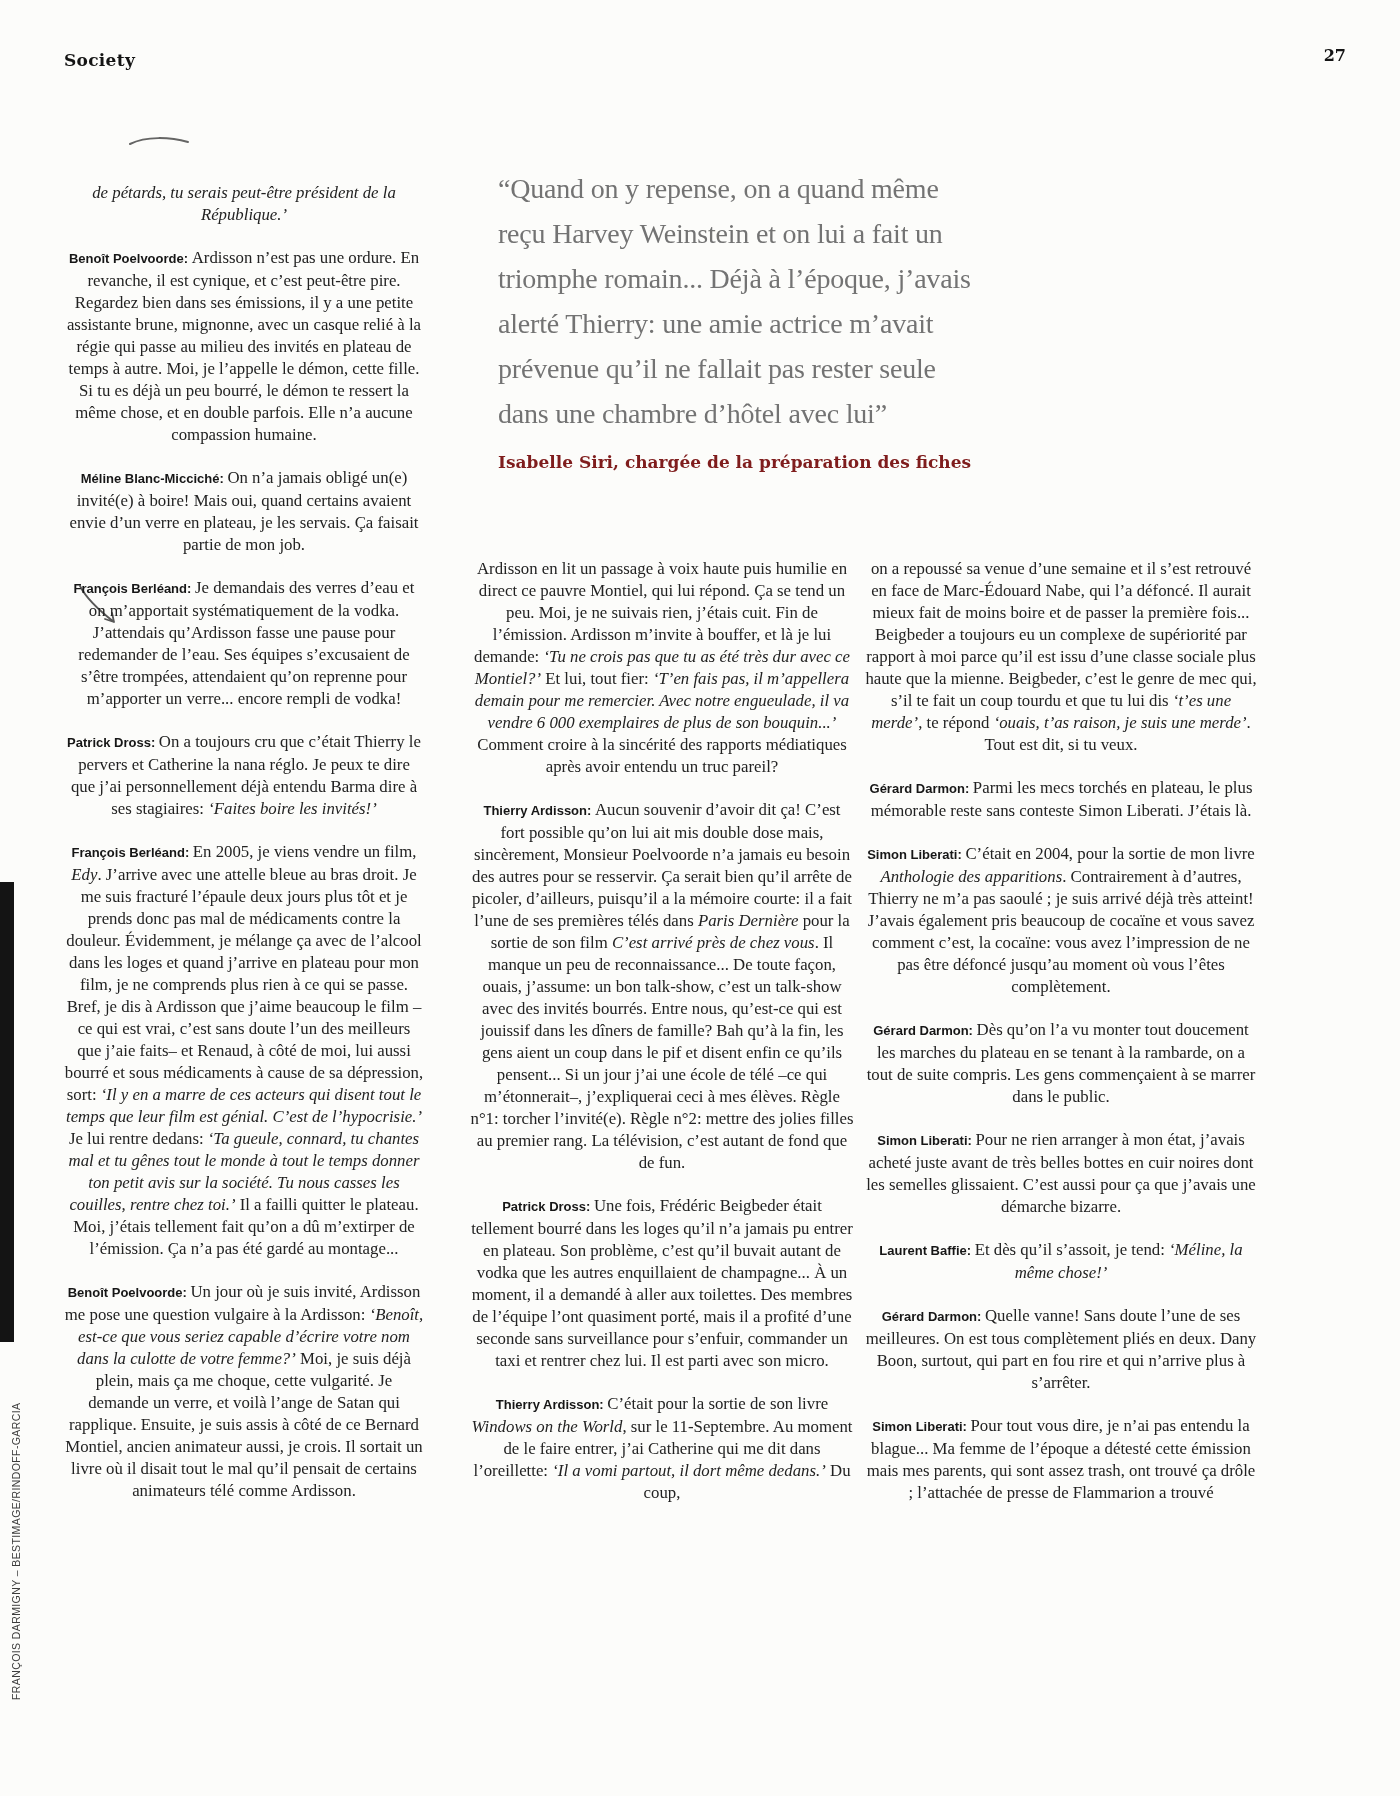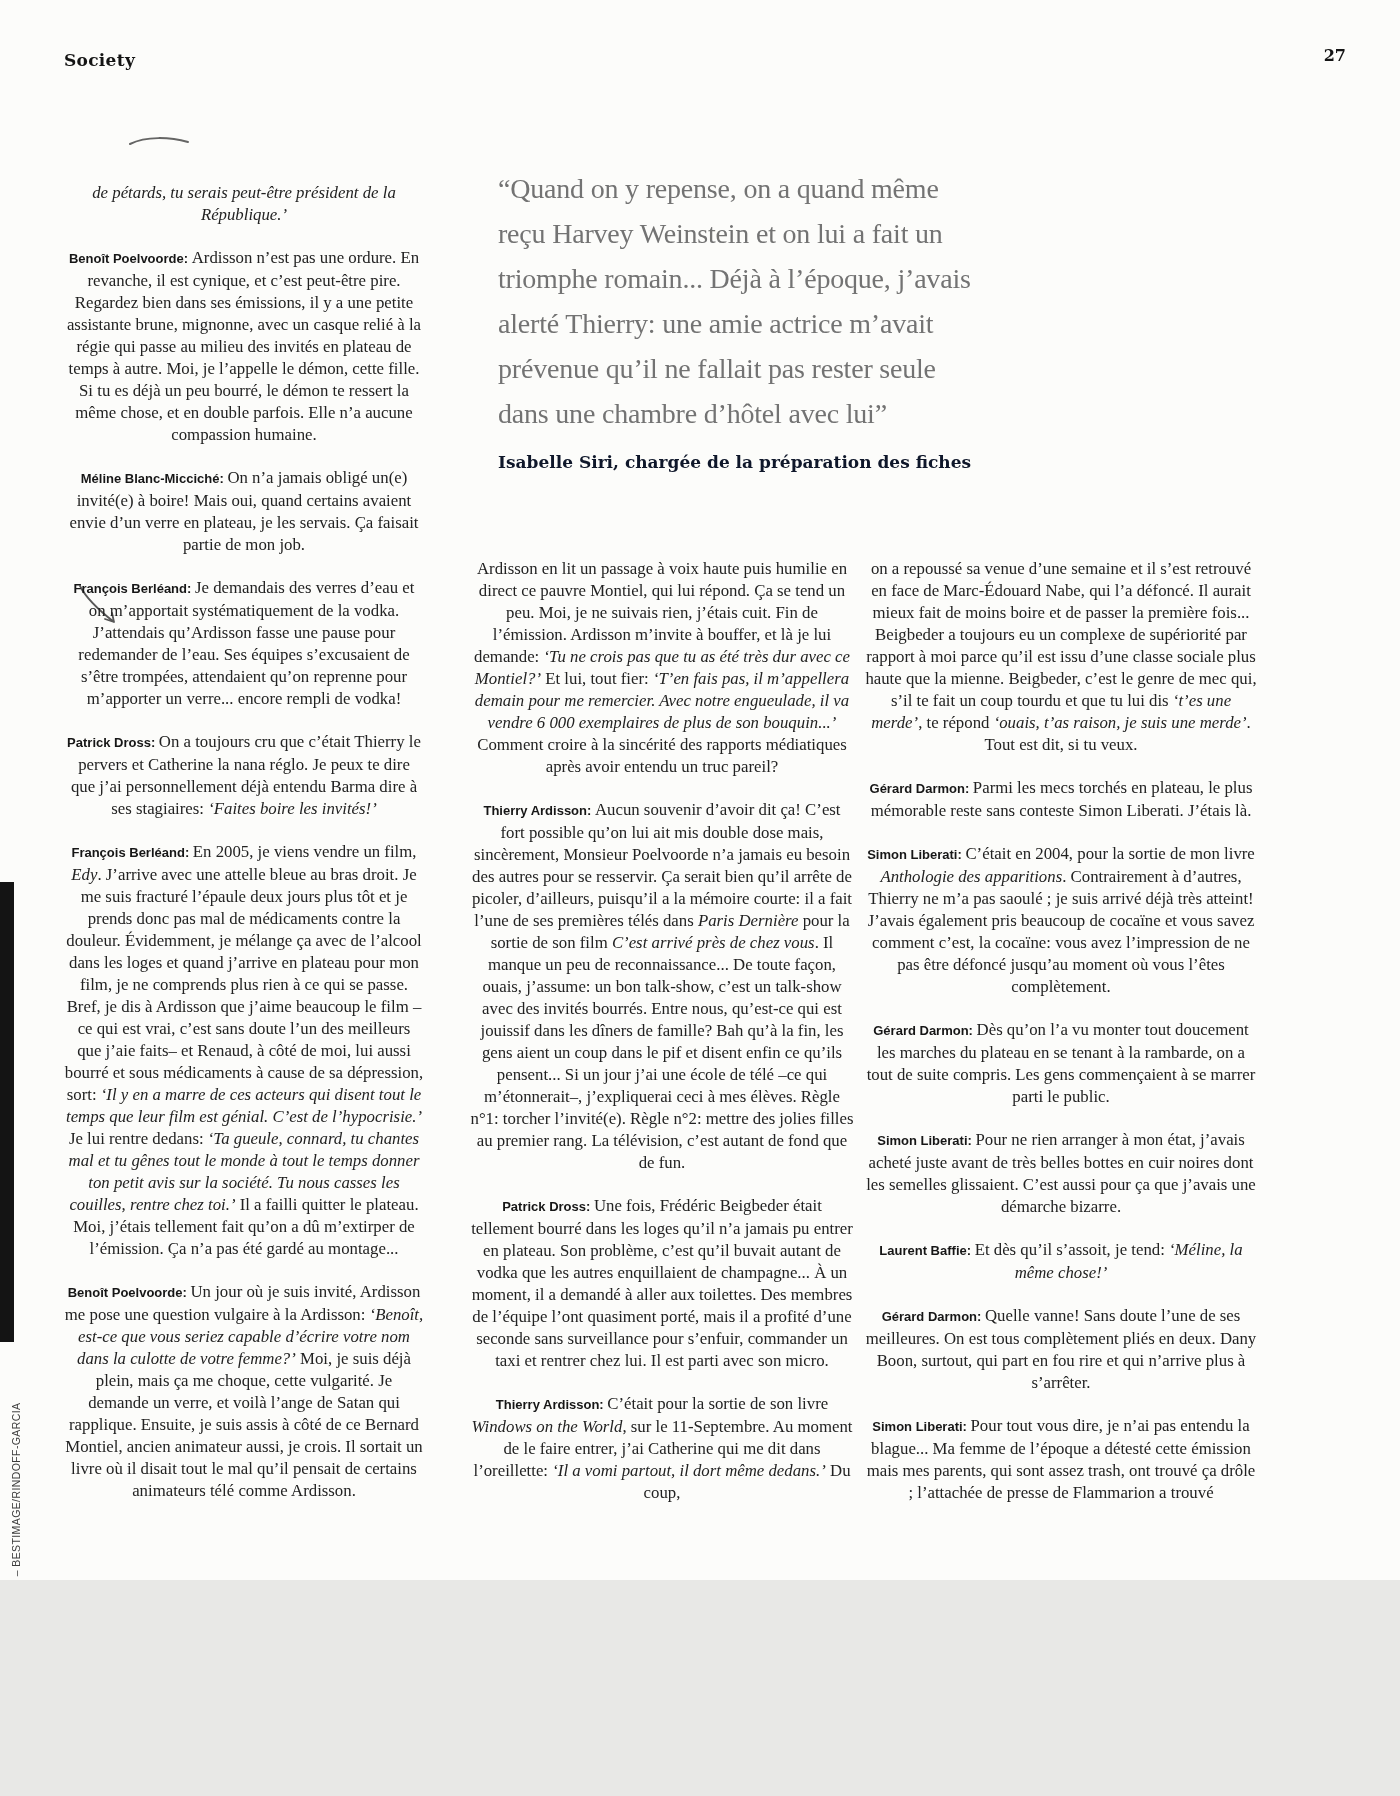--- a/index.html
+++ b/index.html
@@ -1,18 +1,18 @@
 <!DOCTYPE html>
 <html lang="fr"><head>
 <meta charset="utf-8">
 <style>
   html,body{margin:0;padding:0;background:#e8e8e6;}
   .page{
     position:relative;
-    width:1400px;height:1580px;
+    width:1400px;height:1796px;
     margin:0 auto;
     background:#fcfcfa;
     overflow:hidden;
     font-family:"Liberation Serif", serif;
     color:#1d1d1d;
   }
   .brand{
     position:absolute;left:64px;top:50px;
     font-family:"DejaVu Serif", serif;
     font-weight:800;font-size:17px;letter-spacing:.3px;color:#141414;
@@ -24,21 +24,21 @@
   }
   .pullquote{position:absolute;left:498px;top:166px;width:790px;}
   .q-lines div{
     font-family:"Liberation Serif", serif;
     font-size:28px;line-height:45px;color:#737373;
     letter-spacing:-.2px;white-space:nowrap;
   }
   .q-attr{
     margin-top:16px;
     font-family:"DejaVu Serif", serif;
-    font-weight:700;font-size:17px;color:#0f172a;
+    font-weight:700;font-size:17px;color:#7f1d1d;
   }
   .col{
     position:absolute;top:558px;
     font-size:16.8px;line-height:22px;color:#222;
     text-align:center;
   }
   .col-left{left:64px;top:182px;width:360px;}
   .col-middle{left:470px;width:384px;}
   .col-right{left:865px;width:392px;}
   .para{margin:0 0 21px 0;}
@@ -101,20 +101,20 @@
   <section class="col col-middle">
       <p class="para"><span>Ardisson en lit un passage à voix haute puis humilie en direct ce pauvre Montiel, qui lui répond. Ça se tend un peu. Moi, je ne suivais rien, j’étais cuit. Fin de l’émission. Ardisson m’invite à bouffer, et là je lui demande: </span><em>‘Tu ne crois pas que tu as été très dur avec ce Montiel?’</em><span> Et lui, tout fier: </span><em>‘T’en fais pas, il m’appellera demain pour me remercier. Avec notre engueulade, il va vendre 6 000 exemplaires de plus de son bouquin...’</em><span> Comment croire à la sincérité des rapports médiatiques après avoir entendu un truc pareil?</span></p>
       <p class="para"><strong class="speaker">Thierry Ardisson: </strong><span>Aucun souvenir d’avoir dit ça! C’est fort possible qu’on lui ait mis double dose mais, sincèrement, Monsieur Poelvoorde n’a jamais eu besoin des autres pour se resservir. Ça serait bien qu’il arrête de picoler, d’ailleurs, puisqu’il a la mémoire courte: il a fait l’une de ses premières télés dans </span><em>Paris Dernière</em><span> pour la sortie de son film </span><em>C’est arrivé près de chez vous</em><span>. Il manque un peu de reconnaissance... De toute façon, ouais, j’assume: un bon talk-show, c’est un talk-show avec des invités bourrés. Entre nous, qu’est-ce qui est jouissif dans les dîners de famille? Bah qu’à la fin, les gens aient un coup dans le pif et disent enfin ce qu’ils pensent... Si un jour j’ai une école de télé –ce qui m’étonnerait–, j’expliquerai ceci à mes élèves. Règle n°1: torcher l’invité(e). Règle n°2: mettre des jolies filles au premier rang. La télévision, c’est autant de fond que de fun.</span></p>
       <p class="para"><strong class="speaker">Patrick Dross: </strong><span>Une fois, Frédéric Beigbeder était tellement bourré dans les loges qu’il n’a jamais pu entrer en plateau. Son problème, c’est qu’il buvait autant de vodka que les autres enquillaient de champagne... À un moment, il a demandé à aller aux toilettes. Des membres de l’équipe l’ont quasiment porté, mais il a profité d’une seconde sans surveillance pour s’enfuir, commander un taxi et rentrer chez lui. Il est parti avec son micro.</span></p>
       <p class="para"><strong class="speaker">Thierry Ardisson: </strong><span>C’était pour la sortie de son livre </span><em>Windows on the World</em><span>, sur le 11-Septembre. Au moment de le faire entrer, j’ai Catherine qui me dit dans l’oreillette: </span><em>‘Il a vomi partout, il dort même dedans.’</em><span> Du coup,</span></p>
     </section>
   <section class="col col-right">
       <p class="para"><span>on a repoussé sa venue d’une semaine et il s’est retrouvé en face de Marc-Édouard Nabe, qui l’a défoncé. Il aurait mieux fait de moins boire et de passer la première fois... Beigbeder a toujours eu un complexe de supériorité par rapport à moi parce qu’il est issu d’une classe sociale plus haute que la mienne. Beigbeder, c’est le genre de mec qui, s’il te fait un coup tourdu et que tu lui dis </span><em>‘t’es une merde’</em><span>, te répond </span><em>‘ouais, t’as raison, je suis une merde’</em><span>. Tout est dit, si tu veux.</span></p>
       <p class="para"><strong class="speaker">Gérard Darmon: </strong><span>Parmi les mecs torchés en plateau, le plus mémorable reste sans conteste Simon Liberati. J’étais là.</span></p>
       <p class="para"><strong class="speaker">Simon Liberati: </strong><span>C’était en 2004, pour la sortie de mon livre </span><em>Anthologie des apparitions</em><span>. Contrairement à d’autres, Thierry ne m’a pas saoulé ; je suis arrivé déjà très atteint! J’avais également pris beaucoup de cocaïne et vous savez comment c’est, la cocaïne: vous avez l’impression de ne pas être défoncé jusqu’au moment où vous l’êtes complètement.</span></p>
-      <p class="para"><strong class="speaker">Gérard Darmon: </strong><span>Dès qu’on l’a vu monter tout doucement les marches du plateau en se tenant à la rambarde, on a tout de suite compris. Les gens commençaient à se marrer parti le public.</span></p>
+      <p class="para"><strong class="speaker">Gérard Darmon: </strong><span>Dès qu’on l’a vu monter tout doucement les marches du plateau en se tenant à la rambarde, on a tout de suite compris. Les gens commençaient à se marrer dans le public.</span></p>
       <p class="para"><strong class="speaker">Simon Liberati: </strong><span>Pour ne rien arranger à mon état, j’avais acheté juste avant de très belles bottes en cuir noires dont les semelles glissaient. C’est aussi pour ça que j’avais une démarche bizarre.</span></p>
       <p class="para"><strong class="speaker">Laurent Baffie: </strong><span>Et dès qu’il s’assoit, je tend: </span><em>‘Méline, la même chose!’</em></p>
       <p class="para"><strong class="speaker">Gérard Darmon: </strong><span>Quelle vanne! Sans doute l’une de ses meilleures. On est tous complètement pliés en deux. Dany Boon, surtout, qui part en fou rire et qui n’arrive plus à s’arrêter.</span></p>
       <p class="para"><strong class="speaker">Simon Liberati: </strong><span>Pour tout vous dire, je n’ai pas entendu la blague... Ma femme de l’époque a détesté cette émission mais mes parents, qui sont assez trash, ont trouvé ça drôle ; l’attachée de presse de Flammarion a trouvé</span></p>
     </section>
 
 </div>
 
 </body></html>

